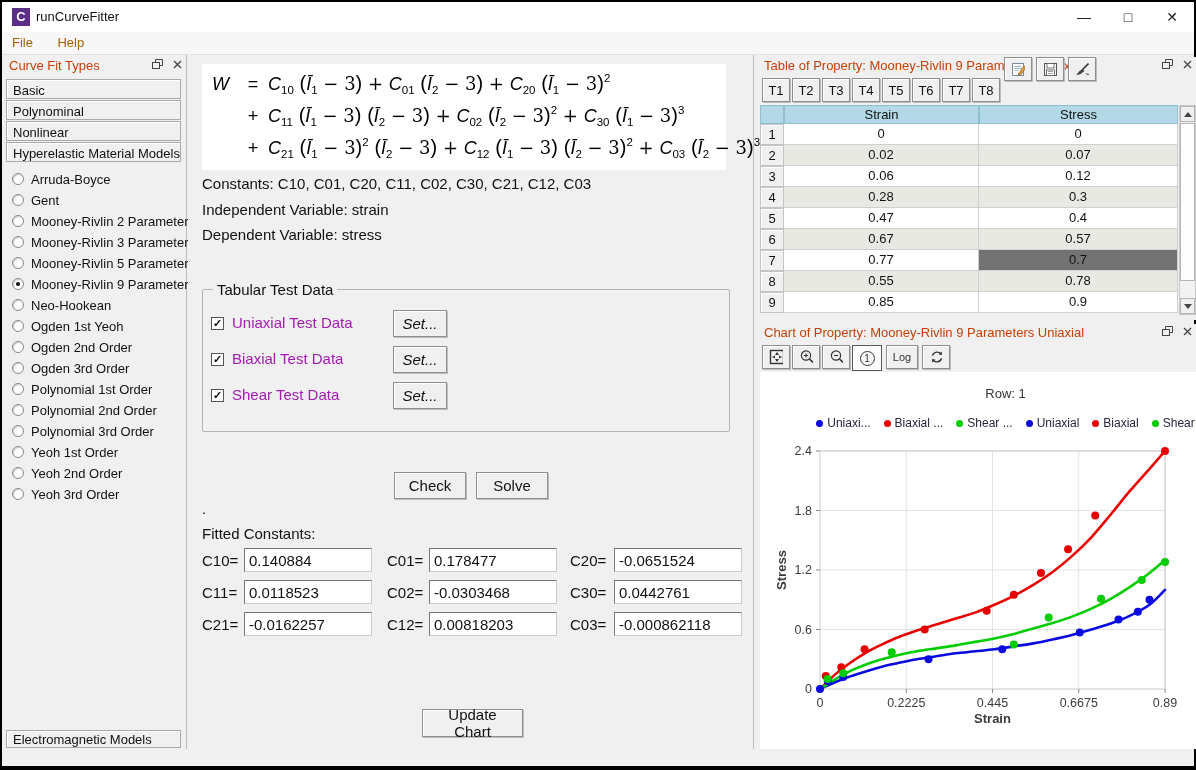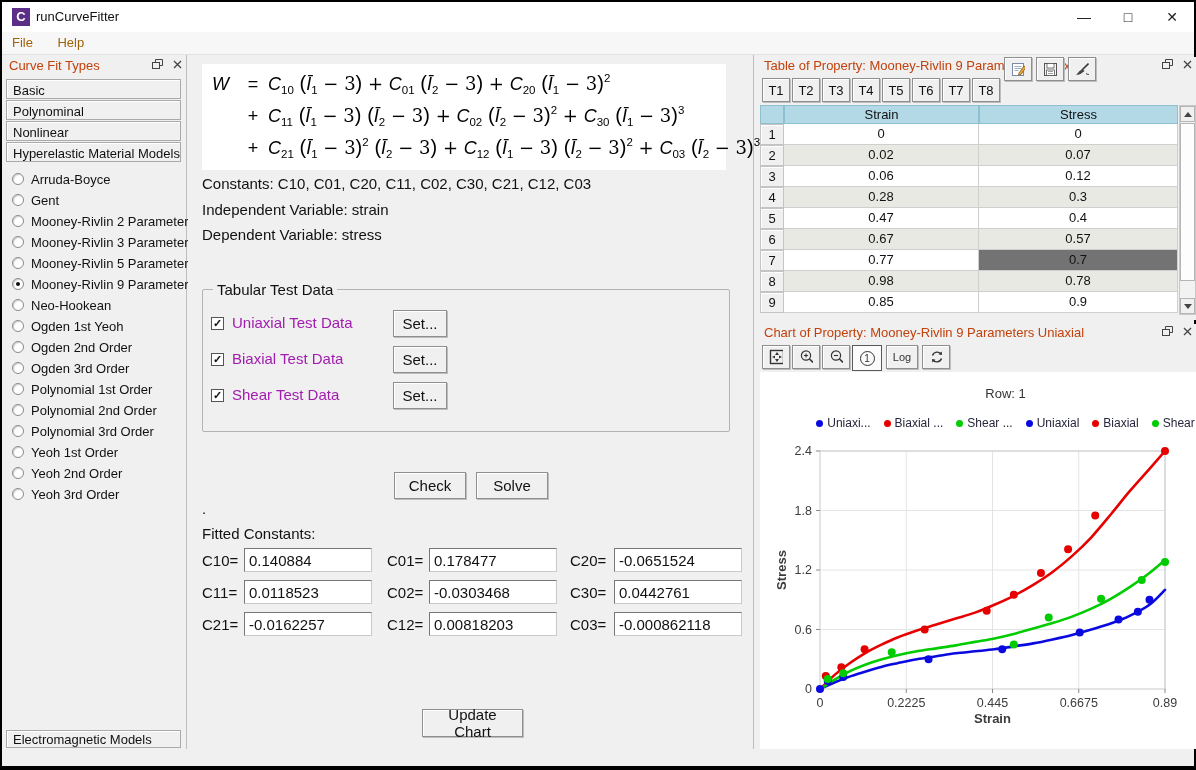--- a/index.html
+++ b/index.html
@@ -31,21 +31,21 @@
   .fvar{font-style:italic;}
   .fsub{font-size:11.5px;vertical-align:-4px;}
   .fsup{font-size:11.5px;vertical-align:8px;}
   .fparen{font-size:20px;}
   .ctext{position:absolute;left:14px;font-size:15px;color:#111;white-space:nowrap;}
   .groupbox{position:absolute;left:14px;top:232px;width:528px;height:143px;border:1px solid #b4b4b4;border-radius:2px;}
   .group-title{position:absolute;left:10px;top:-9px;background:#f0f0f0;padding:0 4px;font-size:15px;color:#111;}
   .cb-row{position:absolute;left:8px;height:28px;}
   .checkbox{position:absolute;left:0;top:3px;width:13px;height:13px;background:#fff;border:1px solid #555;font-size:11px;line-height:11px;text-align:center;color:#111;font-weight:bold;}
   .cb-lbl{position:absolute;left:21px;top:0px;font-size:15px;color:#a21caf;white-space:nowrap;}
-  .setbtn{position:absolute;left:182px;top:-4px;width:54px;height:27px;font-size:15px;}
+  .setbtn{position:absolute;left:182px;top:-4px;width:54px;height:27px;font-size:15px;font-style:italic;}
   .bigbtn{font-size:15px;}
   .field{position:absolute;height:24px;background:#fff;border:1px solid #777;border-right-color:#c9c9c9;border-bottom-color:#c9c9c9;font-size:15px;padding:0 0 0 4px;color:#111;}
   .flabel{position:absolute;font-size:15px;color:#111;}
   
   .tabsrow{position:absolute;left:2px;top:21px;height:25px;}
   .tabbtn{position:absolute;top:0;width:28px;height:24px;font-size:13px;}
   .toolicon{position:absolute;top:0;width:28px;height:24px;}
   .ptable{position:absolute;left:0px;top:48px;}
   .pt-cell{position:absolute;overflow:hidden;font-size:13px;text-align:center;color:#111;border-right:1px solid #cfcfcf;border-bottom:1px solid #cfcfcf;line-height:20px;}
   .pt-hdr{background:#b3d9e6;border:1px solid #8fc0d2;line-height:18px;}
@@ -301,21 +301,21 @@
           <div class="pt-cell pt-num" style="left: 0px; top: 103px; width: 24px; height: 21px;">5</div>
           <div class="pt-cell " style="left: 24px; top: 103px; width: 195px; height: 21px; background: rgb(255, 255, 255);">0.47</div>
           <div class="pt-cell " style="left: 219px; top: 103px; width: 199px; height: 21px; background: rgb(255, 255, 255);">0.4</div>
           <div class="pt-cell pt-num" style="left: 0px; top: 124px; width: 24px; height: 21px;">6</div>
           <div class="pt-cell " style="left: 24px; top: 124px; width: 195px; height: 21px; background: rgb(233, 233, 228);">0.67</div>
           <div class="pt-cell " style="left: 219px; top: 124px; width: 199px; height: 21px; background: rgb(233, 233, 228);">0.57</div>
           <div class="pt-cell pt-num" style="left: 0px; top: 145px; width: 24px; height: 21px;">7</div>
           <div class="pt-cell " style="left: 24px; top: 145px; width: 195px; height: 21px; background: rgb(255, 255, 255);">0.77</div>
           <div class="pt-cell " style="left: 219px; top: 145px; width: 199px; height: 21px; background: #737373;">0.7</div>
           <div class="pt-cell pt-num" style="left: 0px; top: 166px; width: 24px; height: 21px;">8</div>
-          <div class="pt-cell " style="left: 24px; top: 166px; width: 195px; height: 21px; background: rgb(233, 233, 228);">0.98</div>
+          <div class="pt-cell " style="left: 24px; top: 166px; width: 195px; height: 21px; background: rgb(233, 233, 228);">0.55</div>
           <div class="pt-cell " style="left: 219px; top: 166px; width: 199px; height: 21px; background: rgb(233, 233, 228);">0.78</div>
           <div class="pt-cell pt-num" style="left: 0px; top: 187px; width: 24px; height: 21px;">9</div>
           <div class="pt-cell " style="left: 24px; top: 187px; width: 195px; height: 21px; background: rgb(255, 255, 255);">0.85</div>
           <div class="pt-cell " style="left: 219px; top: 187px; width: 199px; height: 21px; background: rgb(255, 255, 255);">0.9</div>
         </div>
 
       <div class="scrollv" style="left:419px;top:48px;height:210px;">
         <div class="scr-btn" style="top:0;">
             <span class="tri-up"></span>
           </div>

